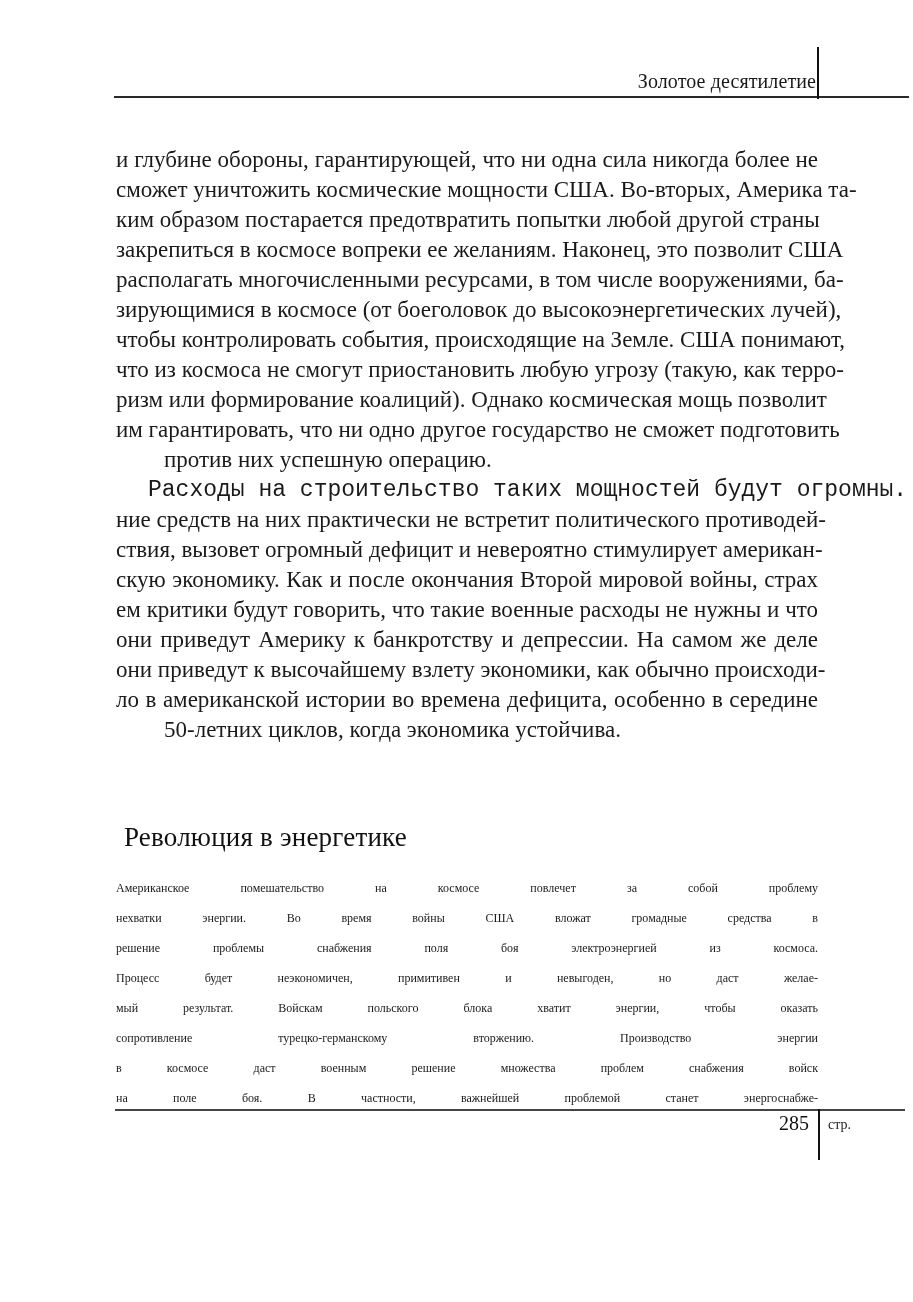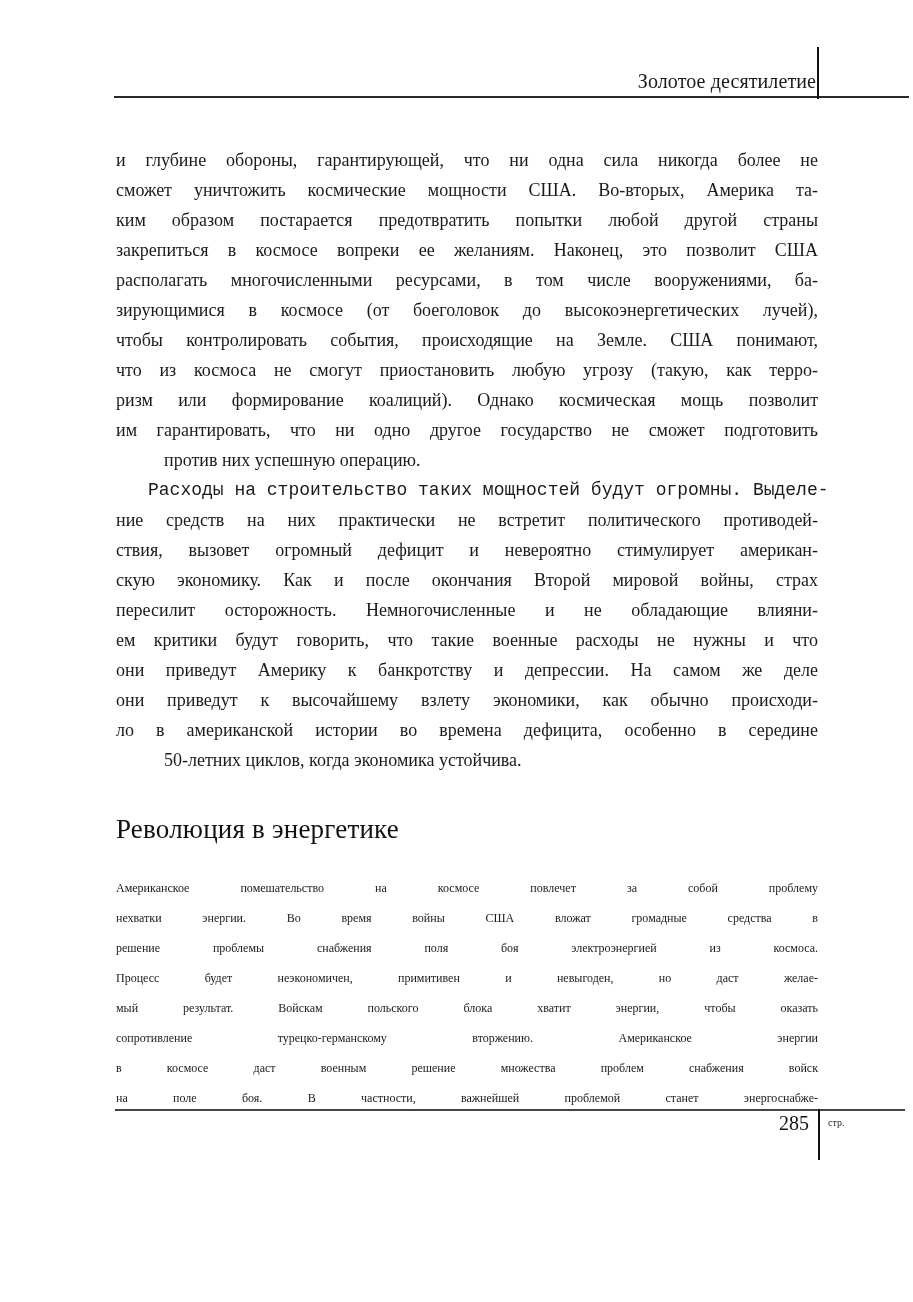--- a/index.html
+++ b/index.html
@@ -43,21 +43,21 @@
       width: 2px;
       height: 52px;
       background: #111;
     }
 
     .body-text {
       position: absolute;
       left: 116px;
       top: 145px;
       width: 702px;
-      font-size: 18px;
+      font-size: 23px;
       line-height: 30px;
     }
     .line {
       display: block;
       white-space: nowrap;
       text-align: justify;
       text-align-last: justify;
       height: 30px;
     }
     .line.last {
@@ -69,21 +69,21 @@
       font-family: Liberation Mono, monospace;
     }
     .para { margin: 0; }
 
     .section-heading {
       position: absolute;
       left: 116px;
       top: 814px;
       font-size: 27px;
       font-weight: normal;
-      margin: 0;
+      margin: 8px;
       letter-spacing: 0.2px;
       color: #111;
     }
     .body-text-2 {
       position: absolute;
       left: 116px;
       top: 873px;
       width: 702px;
       font-size: 12px;
       line-height: 30px;
@@ -114,21 +114,21 @@
       position: absolute;
       right: 104px;
       top: 20px;
       font-size: 20px;
       color: #111;
     }
     .footer .page-label {
       position: absolute;
       left: 828px;
       top: 25px;
-      font-size: 10px;
+      font-size: 14px;
       color: #222;
     }
   </style>
 </head>
 <body>
 
 <div class="running-head">
   <span class="title">Золотое десятилетие</span>
   <div class="hline"></div>
   <div class="vline"></div>
@@ -146,39 +146,38 @@
     <span class="line">что из космоса не смогут приостановить любую угрозу (такую, как терро-</span>
     <span class="line">ризм или формирование коалиций). Однако космическая мощь позволит</span>
     <span class="line">им гарантировать, что ни одно другое государство не сможет подготовить</span>
     <span class="line last">против них успешную операцию.</span>
   </p>
   <p class="para">
     <span class="line indent">Расходы на строительство таких мощностей будут огромны. Выделе-</span>
     <span class="line">ние средств на них практически не встретит политического противодей-</span>
     <span class="line">ствия, вызовет огромный дефицит и невероятно стимулирует американ-</span>
     <span class="line">скую экономику. Как и после окончания Второй мировой войны, страх</span>
-    <span class="line">пересилит осторожность. Немногочисленные и не обладающие влияни-</span>
     <span class="line">ем критики будут говорить, что такие военные расходы не нужны и что</span>
     <span class="line">они приведут Америку к банкротству и депрессии. На самом же деле</span>
     <span class="line">они приведут к высочайшему взлету экономики, как обычно происходи-</span>
     <span class="line">ло в американской истории во времена дефицита, особенно в середине</span>
     <span class="line last">50-летних циклов, когда экономика устойчива.</span>
   </p>
 </div>
 
 <h2 class="section-heading">Революция в энергетике</h2>
 
 <div class="body-text-2">
   <p class="para">
     <span class="line">Американское помешательство на космосе повлечет за собой проблему</span>
     <span class="line">нехватки энергии. Во время войны США вложат громадные средства в</span>
     <span class="line">решение проблемы снабжения поля боя электроэнергией из космоса.</span>
     <span class="line">Процесс будет неэкономичен, примитивен и невыгоден, но даст желае-</span>
     <span class="line">мый результат. Войскам польского блока хватит энергии, чтобы оказать</span>
-    <span class="line">сопротивление турецко-германскому вторжению. Американское энергии</span>
+    <span class="line">сопротивление турецко-германскому вторжению. Производство энергии</span>
     <span class="line">в космосе даст военным решение множества проблем снабжения войск</span>
     <span class="line">на поле боя. В частности, важнейшей проблемой станет энергоснабже-</span>
   </p>
 </div>
 
 <div class="footer">
   <div class="hline"></div>
   <div class="vline"></div>
   <span class="page-number">285</span>
   <span class="page-label">стр.</span>

